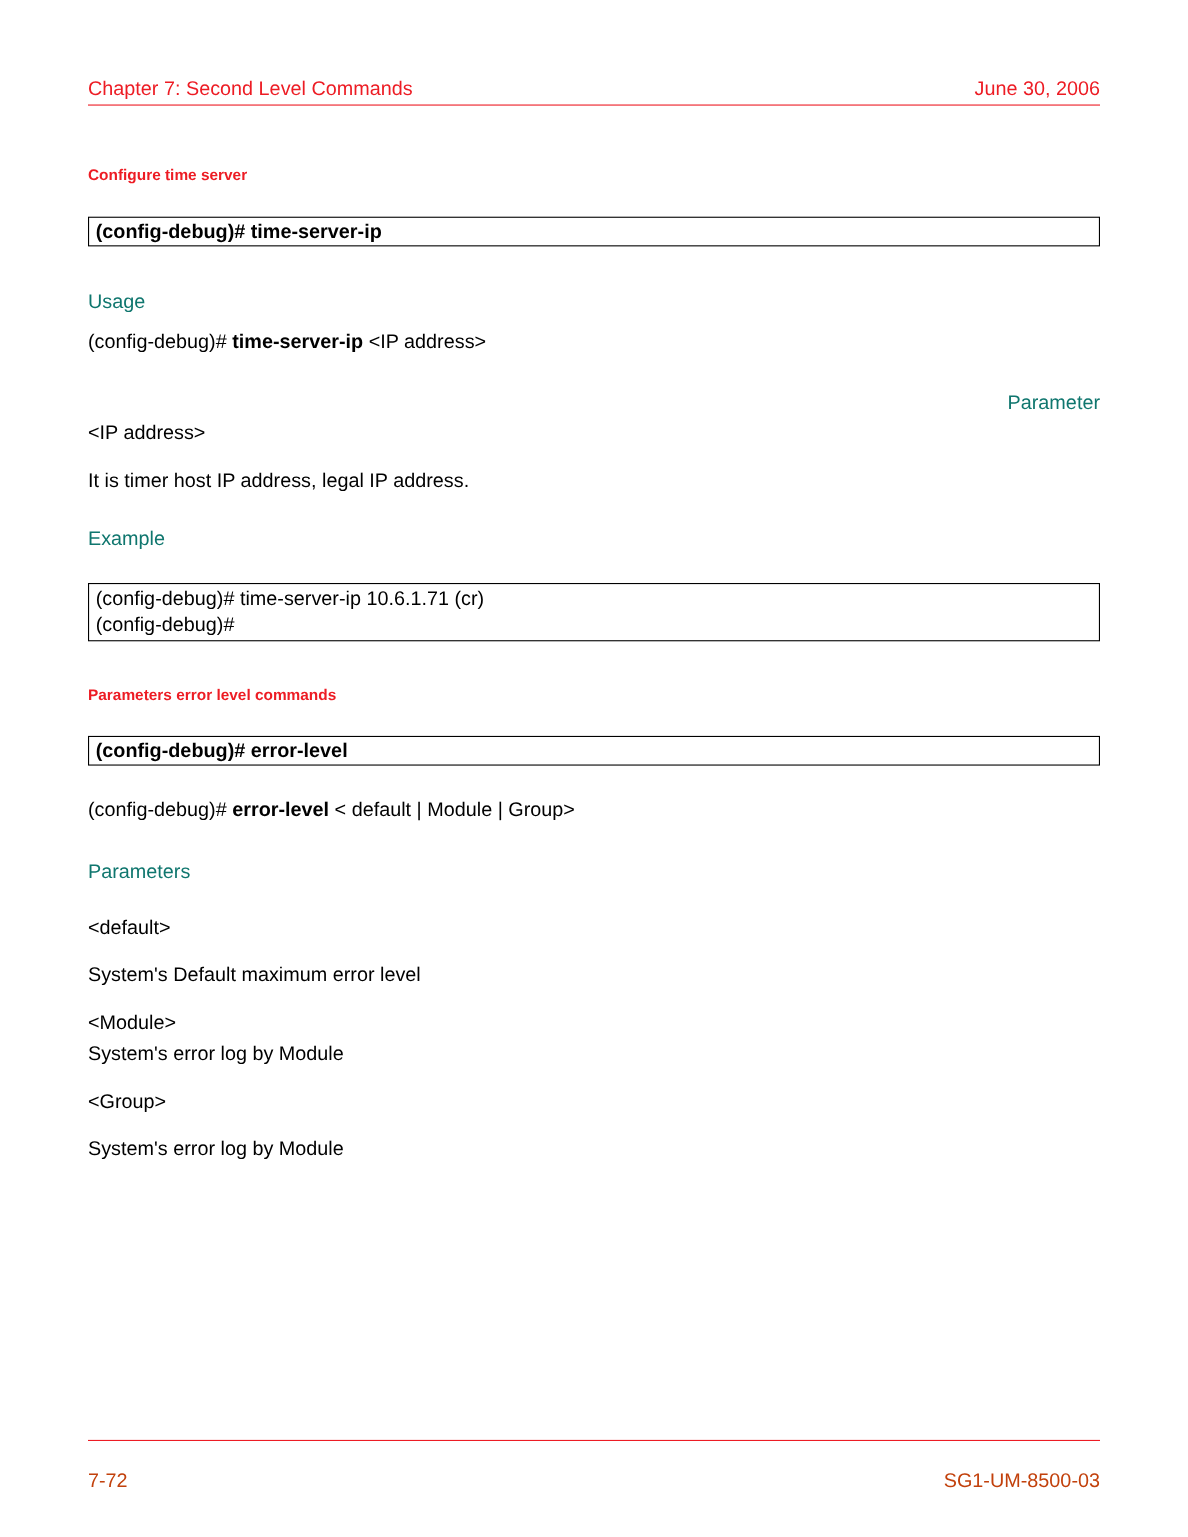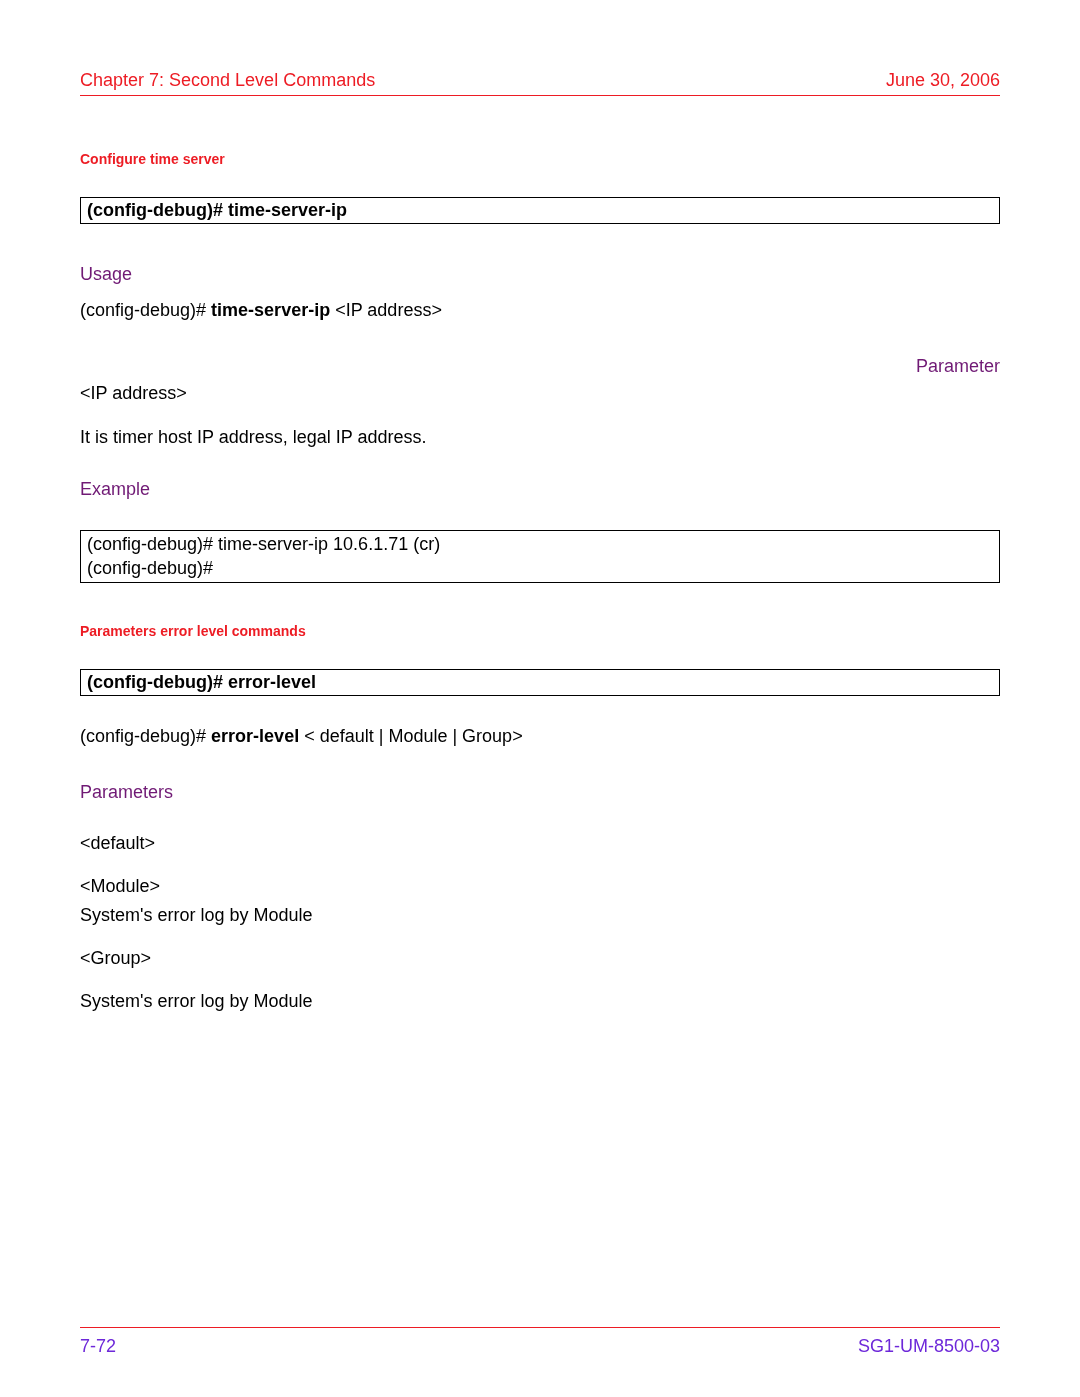--- a/index.html
+++ b/index.html
@@ -43,21 +43,21 @@
     margin-bottom: 40px;
   }
   .cmd-box-plain {
     border: 1px solid #000;
     padding: 2px 6px;
     font-size: 18px;
     margin-bottom: 40px;
     line-height: 1.3;
   }
   .subhead-red {
-    color: #701a75;
+    color: #0f766e;
     font-size: 18px;
     margin-top: 0;
     margin-bottom: 15px;
   }
   .body-text {
     font-size: 18px;
     margin: 0 0 30px 0;
     line-height: 1.3;
   }
   .body-line {
@@ -73,24 +73,24 @@
   }
   .usage-line .bold {
     font-weight: bold;
   }
   .footer {
     position: absolute;
     left: 80px;
     right: 80px;
     bottom: 40px;
     border-top: 1.5px solid #ed1c24;
-    padding-top: 8px;
+    padding-top: 26px;
     display: flex;
     justify-content: space-between;
-    color: #6d28d9;
+    color: #c2410c;
     font-size: 18px;
   }
 </style>
 </head>
 <body>
 
 <div class="page">
 
   <div class="header-bar">
     <span>Chapter 7: Second Level Commands</span>
@@ -120,20 +120,21 @@
 
   <div class="cmd-box" style="margin-bottom:30px;">(config-debug)# error-level</div>
 
   <div class="usage-line">
     <span>(config-debug)# </span><span class="bold">error-level</span><span> &lt; default | Module | Group&gt;</span>
   </div>
 
   <div class="subhead-red" style="margin-bottom:30px;">Parameters</div>
 
   <div class="body-line body-gap">&lt;default&gt;</div>
+  <div class="body-line body-gap">System's Default maximum error level</div>
 
   <div class="body-line">&lt;Module&gt;</div>
   <div class="body-line body-gap">System's error log by Module</div>
 
   <div class="body-line body-gap">&lt;Group&gt;</div>
   <div class="body-line">System's error log by Module</div>
 
   <div class="footer">
     <span>7-72</span>
     <span>SG1-UM-8500-03</span>

